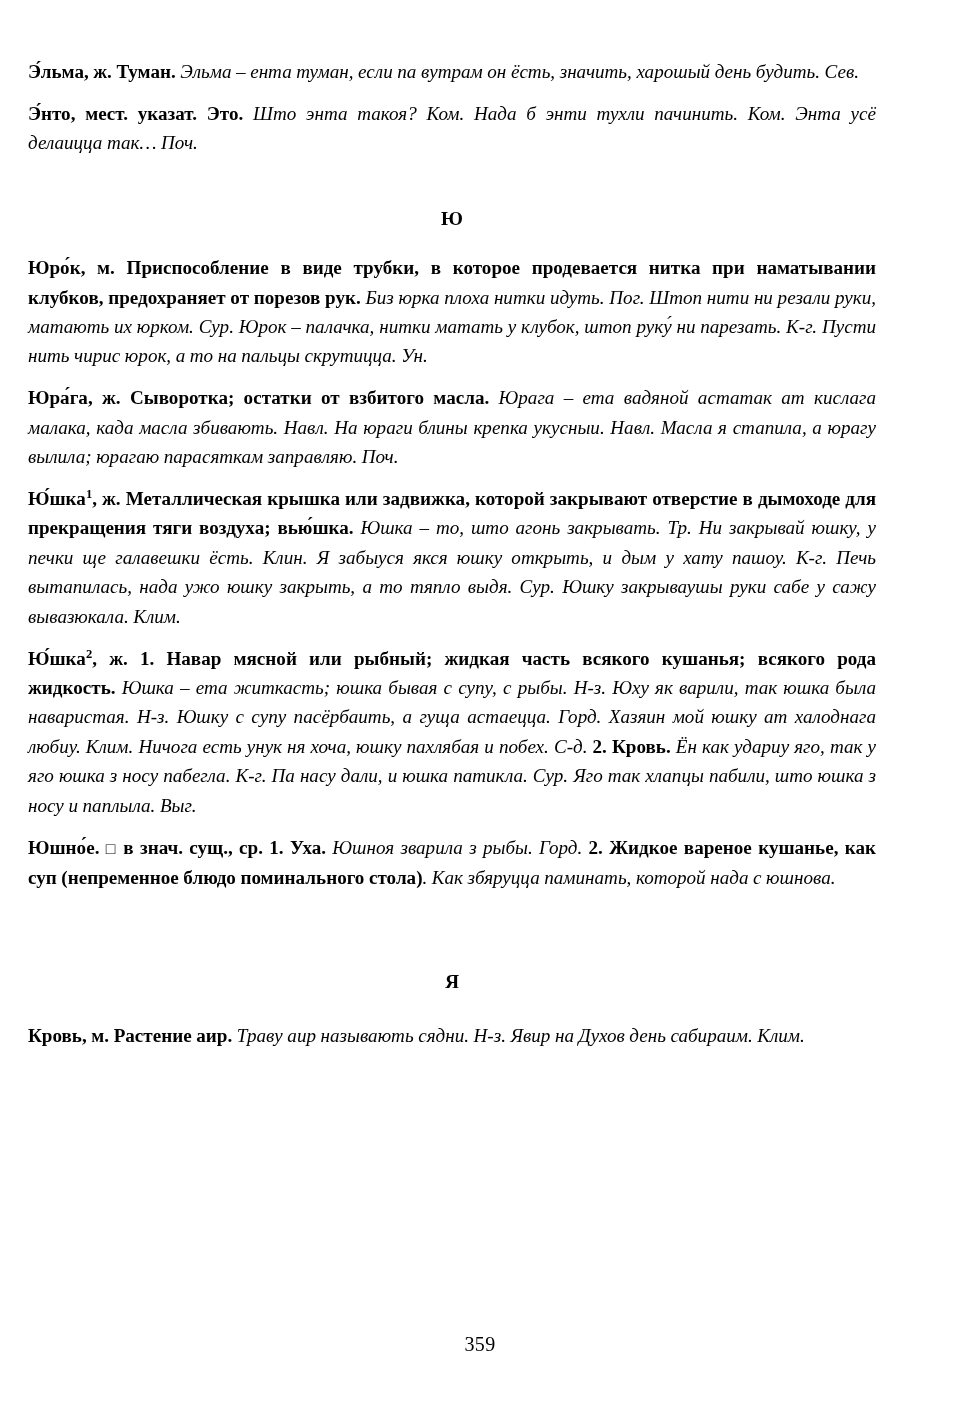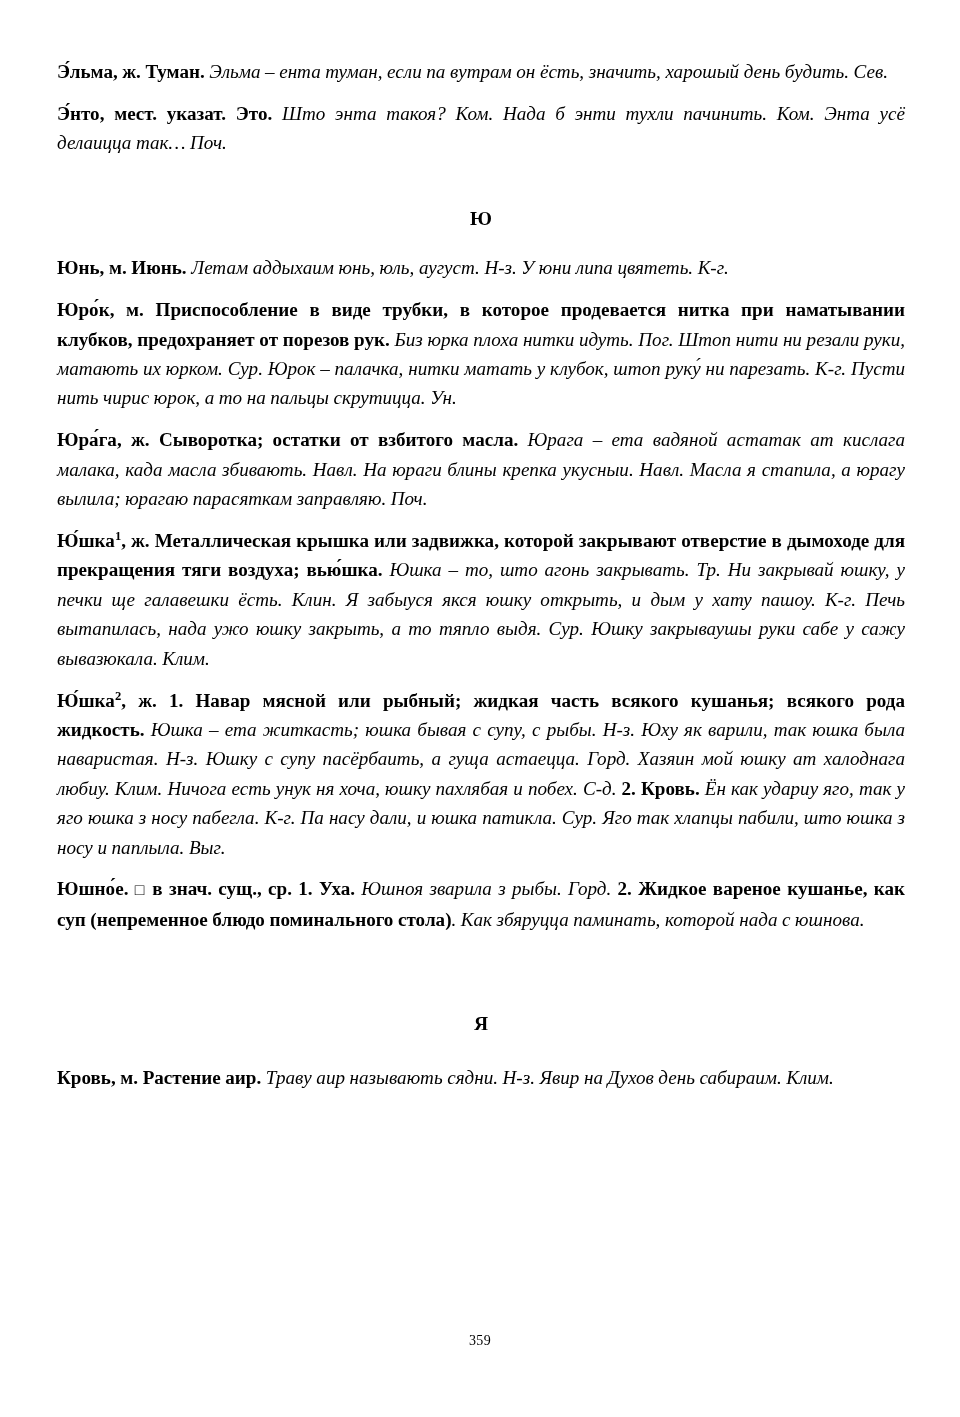--- a/index.html
+++ b/index.html
@@ -12,21 +12,21 @@
     background: #ffffff;
     font-family: "Liberation Serif", "DejaVu Serif", serif;
     color: #000000;
     overflow: hidden;
   }
   .page {
     position: relative;
     width: 960px;
     height: 1417px;
     box-sizing: border-box;
-    padding: 57px 55px 0 57px;
+    padding: 57px 55px 0 28px;
   }
   .content {
     width: 848px;
   }
 
   
   .entry {
     font-size: 19.1px;
     line-height: 29.4px;
     text-align: justify;
@@ -76,21 +76,21 @@
   
   .gap-before-ento { margin-top: 8px; }
 
   
   .folio {
     position: absolute;
     left: 0;
     right: 0;
     top: 1333px;
     text-align: center;
-    font-size: 14px;
+    font-size: 20px;
     font-family: "Liberation Serif", "DejaVu Serif", serif;
     letter-spacing: 0.3px;
   }
 </style>
 </head>
 <body>
 
 <div class="page">
   <div class="content">
 
@@ -103,25 +103,20 @@
     <p class="entry gap-before-ento">
       <span class="hw">Э́нто, мест. указат.</span>
       <span class="def">Это.</span>
       <span class="ex">Што энта такоя? Ком. Нада б энти тухли пачинить. Ком. Энта усё делаицца так… Поч.</span>
     </p>
 
     <div class="letter-heading" id="letter-yu-heading">Ю</div>
 
 
 
-    <p class="entry">
-      <span class="hw">Юнь, м.</span>
-      <span class="def">Июнь.</span>
-      <span class="ex">Летам аддыхаим юнь, юль, аугуст. Н-з. У юни липа цвятеть. К-г.</span>
-    </p>
 
 
     <p class="entry">
       <span class="hw">Юро́к, м.</span>
       <span class="def">Приспособление в виде трубки, в которое продевается нитка при наматывании клубков, предохраняет от порезов рук.</span>
       <span class="ex">Биз юрка плоха нитки идуть. Пог. Штоп нити ни резали руки, матають их юрком. Сур. Юрок – палачка, нитки матать у клубок, штоп руку́ ни парезать. К-г. Пусти нить чирис юрок, а то на пальцы скрутицца. Ун.</span>
     </p>
 
     <p class="entry">
       <span class="hw">Юра́га, ж.</span>

